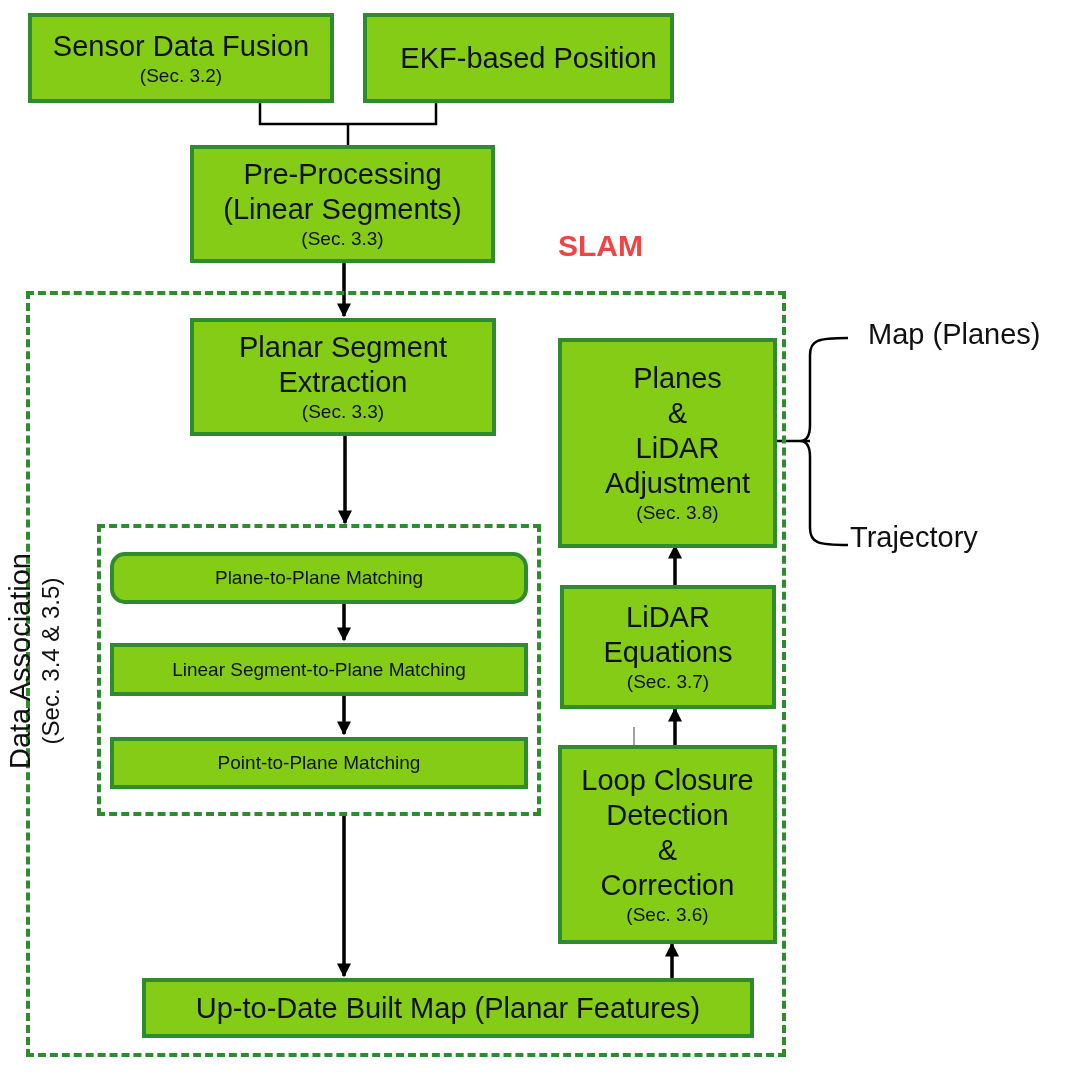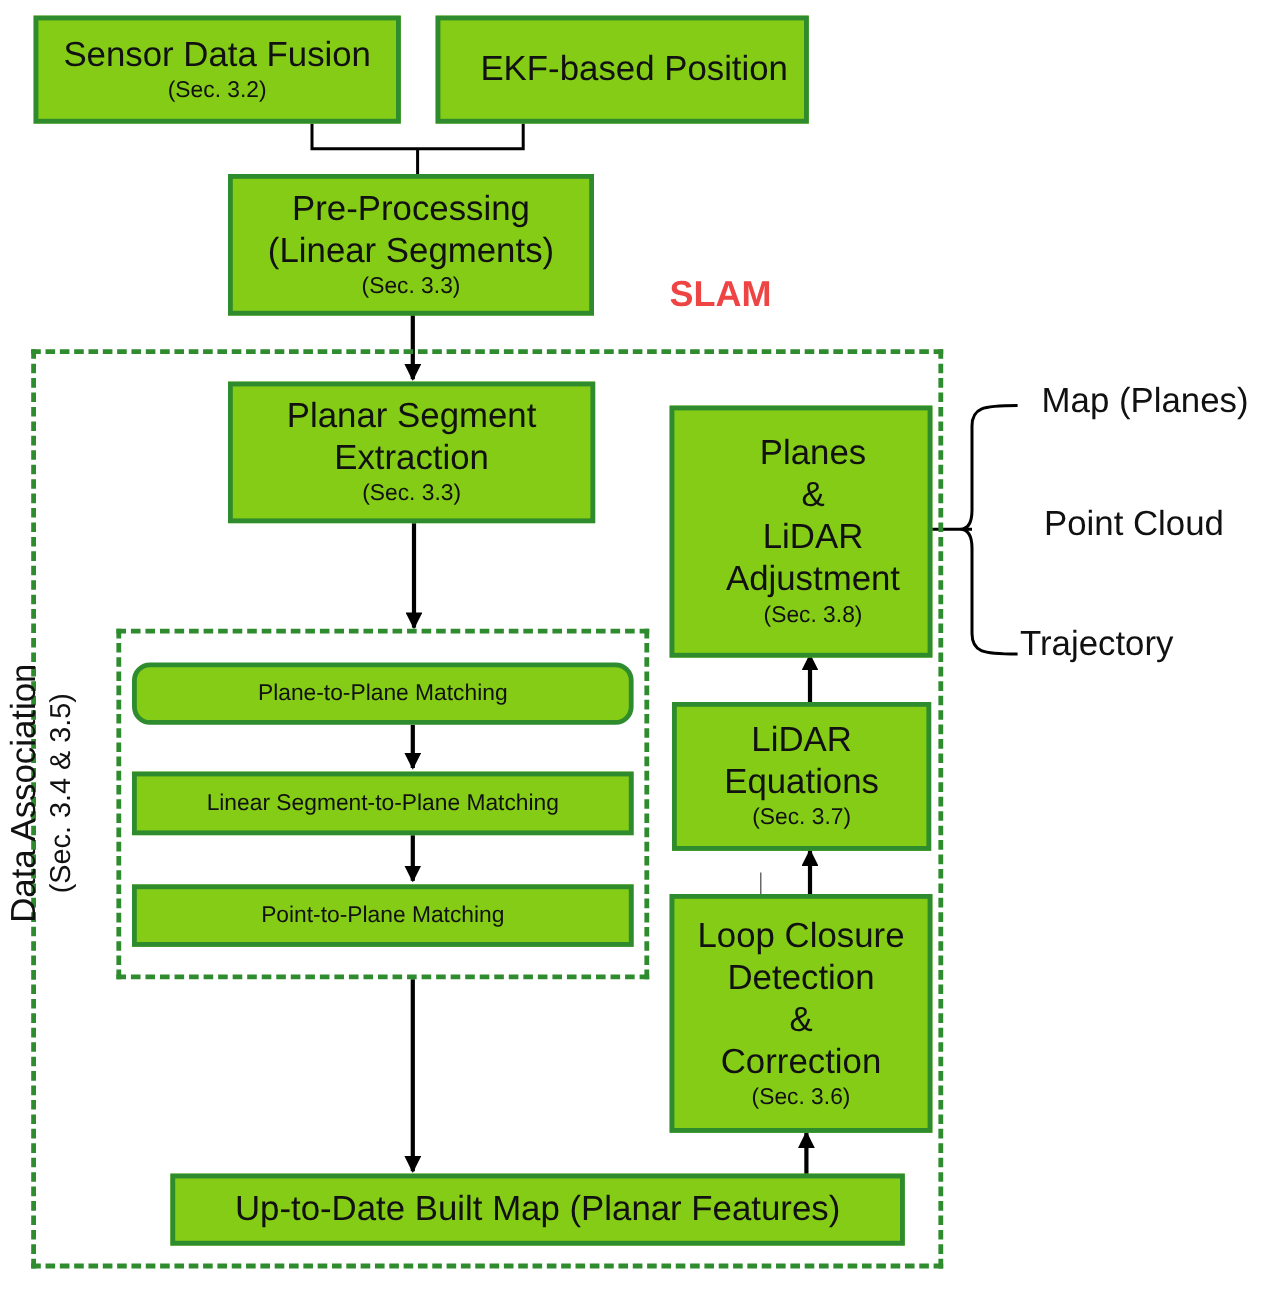--- a/index.html
+++ b/index.html
@@ -102,15 +102,14 @@
 
   <div class="box" style="left:558px;top:338px;width:219px;height:210px;padding-left:20px;">
     <div class="t">Planes</div>
     <div class="t">&amp;</div>
     <div class="t">LiDAR</div>
     <div class="t">Adjustment</div>
     <div class="s">(Sec. 3.8)</div>
   </div>
 
   <div class="lbl" style="left:868px;top:318px;">Map (Planes)</div>
-  <div class="lbl" style="left:870px;top:421px;">Point Cloud</div>
   <div class="lbl" style="left:850px;top:521px;">Trajectory</div>
 </div>
 
 </body></html>

